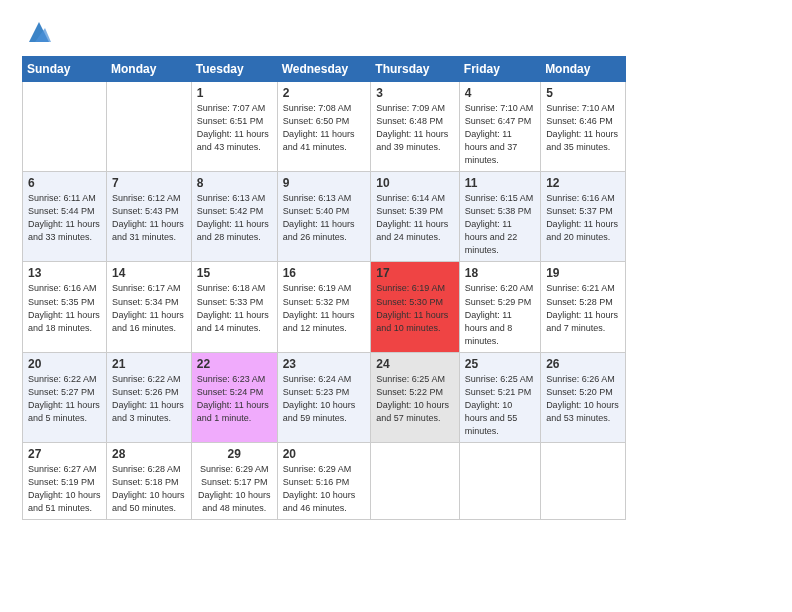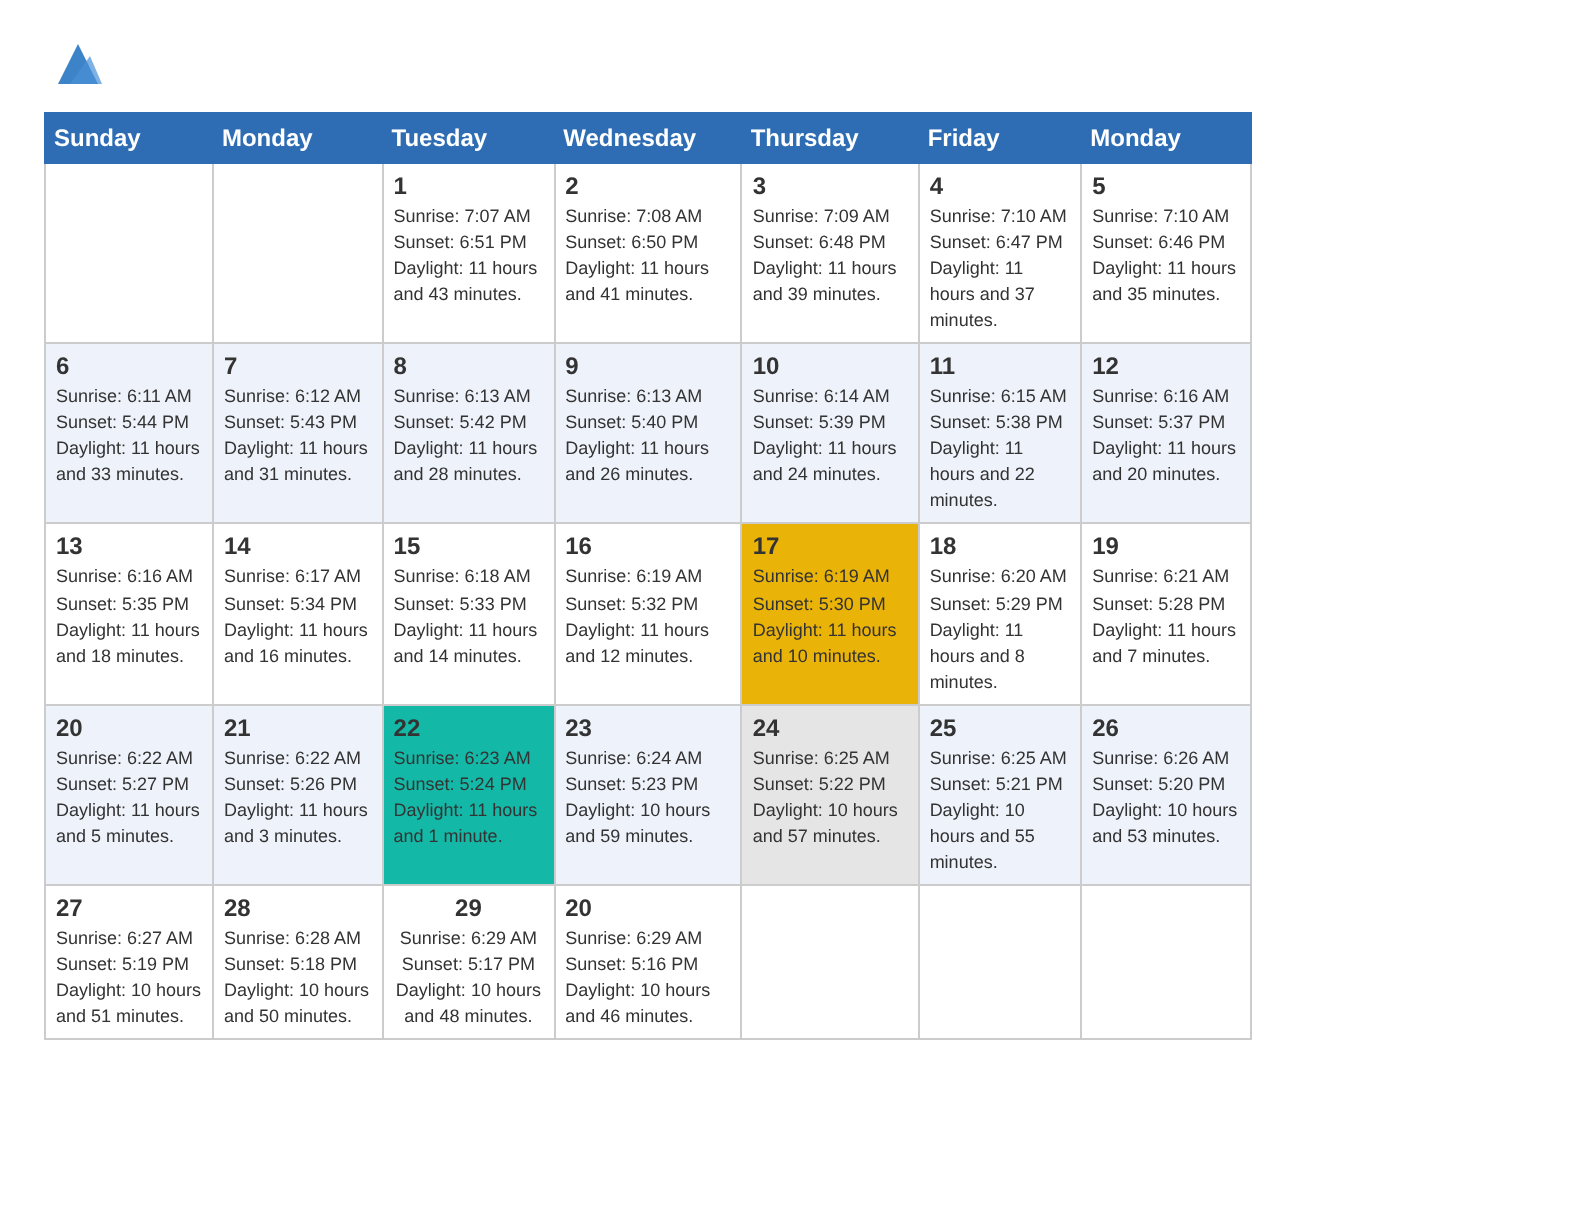--- a/index.html
+++ b/index.html
@@ -230,21 +230,21 @@
             <div class="day-info" style="white-space: pre-line;">Sunrise: 6:18 AM
 Sunset: 5:33 PM
 Daylight: 11 hours and 14 minutes.</div>
           </td>
           <td style="background: rgb(255, 255, 255);">
             <span class="day-num">16</span>
             <div class="day-info" style="white-space: pre-line;">Sunrise: 6:19 AM
 Sunset: 5:32 PM
 Daylight: 11 hours and 12 minutes.</div>
           </td>
-          <td style="background: #eab308; margin-top: 24px;">
+          <td style="background: #ef4444; margin-top: 24px;">
             <span class="day-num">17</span>
             <div class="day-info" style="white-space: pre-line;">Sunrise: 6:19 AM
 Sunset: 5:30 PM
 Daylight: 11 hours and 10 minutes.</div>
           </td>
           <td style="background: rgb(255, 255, 255);">
             <span class="day-num">18</span>
             <div class="day-info" style="white-space: pre-line;">Sunrise: 6:20 AM
 Sunset: 5:29 PM
 Daylight: 11 hours and 8 minutes.</div>
@@ -262,21 +262,21 @@
             <div class="day-info" style="white-space: pre-line;">Sunrise: 6:22 AM
 Sunset: 5:27 PM
 Daylight: 11 hours and 5 minutes.</div>
           </td>
           <td style="background: rgb(238, 242, 250);">
             <span class="day-num">21</span>
             <div class="day-info" style="white-space: pre-line;">Sunrise: 6:22 AM
 Sunset: 5:26 PM
 Daylight: 11 hours and 3 minutes.</div>
           </td>
-          <td style="background: #14b8a6; margin-top: 24px;">
+          <td style="background: #f0abfc; margin-top: 24px;">
             <span class="day-num">22</span>
             <div class="day-info" style="white-space: pre-line;">Sunrise: 6:23 AM
 Sunset: 5:24 PM
 Daylight: 11 hours and 1 minute.</div>
           </td>
           <td style="background: rgb(238, 242, 250);">
             <span class="day-num">23</span>
             <div class="day-info" style="white-space: pre-line;">Sunrise: 6:24 AM
 Sunset: 5:23 PM
 Daylight: 10 hours and 59 minutes.</div>

